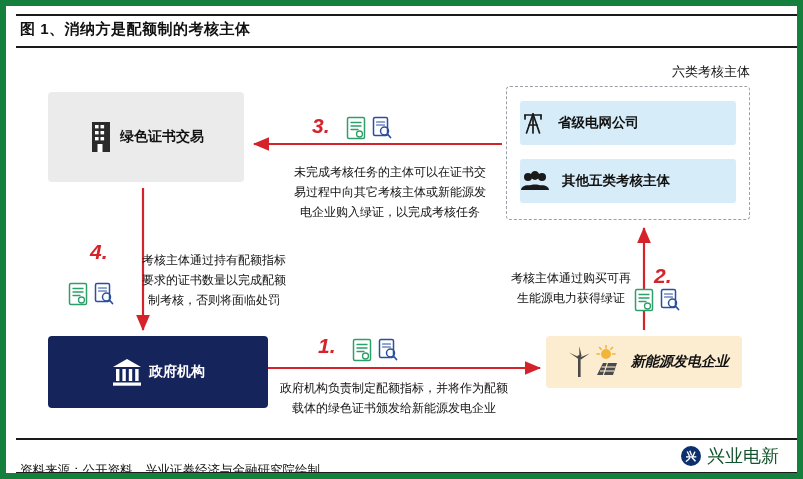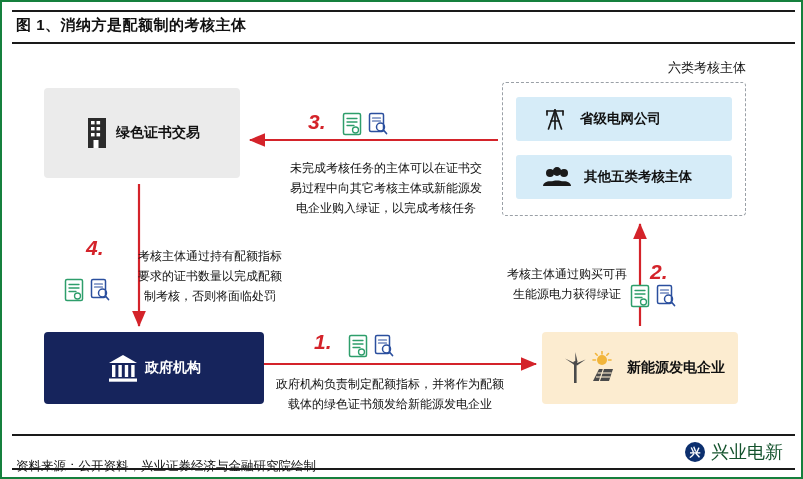--- a/index.html
+++ b/index.html
@@ -9,21 +9,21 @@
   }
   body {
     font-family: "Liberation Sans", sans-serif;
   }
   #page {
     position: relative;
     width: 803px;
     height: 479px;
     background: #ffffff;
     box-sizing: border-box;
-    border: 2px solid #15803d;
+    border: 6px solid #15803d;
     overflow: hidden;
   }
 
   
   .title-rule-top {
     position: absolute;
     left: 10px; top: 8px;
     width: 783px; height: 2px;
     background: #1a1a1a;
   }
@@ -115,23 +115,24 @@
     left: 42px; top: 330px;
     width: 220px; height: 72px;
     background: #16245c;
     border-radius: 4px;
   }
   #node-gov .node-label { color: #ffffff; }
 
   
   #node-newenergy {
     left: 540px; top: 330px;
-    width: 196px; height: 72px;
+    width: 196px; height: 52px;
     background: #fcecd0;
     border-radius: 4px;
+    font-style: italic;
   }
   #node-newenergy .node-label { color: #111111; }
 
   
   #subjects-box {
     position: absolute;
     left: 500px; top: 80px;
     width: 244px; height: 134px;
     border: 1.4px dashed #9aa0a6;
     border-radius: 4px;
@@ -148,21 +149,20 @@
   }
   .subject-row {
     position: absolute;
     left: 514px;
     width: 216px; height: 44px;
     background: #d6ecf8;
     border-radius: 3px;
     display: flex;
     align-items: center;
     gap: 12px;
-    padding-left: 26px;
     box-sizing: border-box;
   }
   #subject-row-0 { top: 95px; }
   #subject-row-1 { top: 153px; }
   .subject-label {
     font-size: 13.5px;
     font-weight: bold;
     color: #111111;
     white-space: nowrap;
   }

